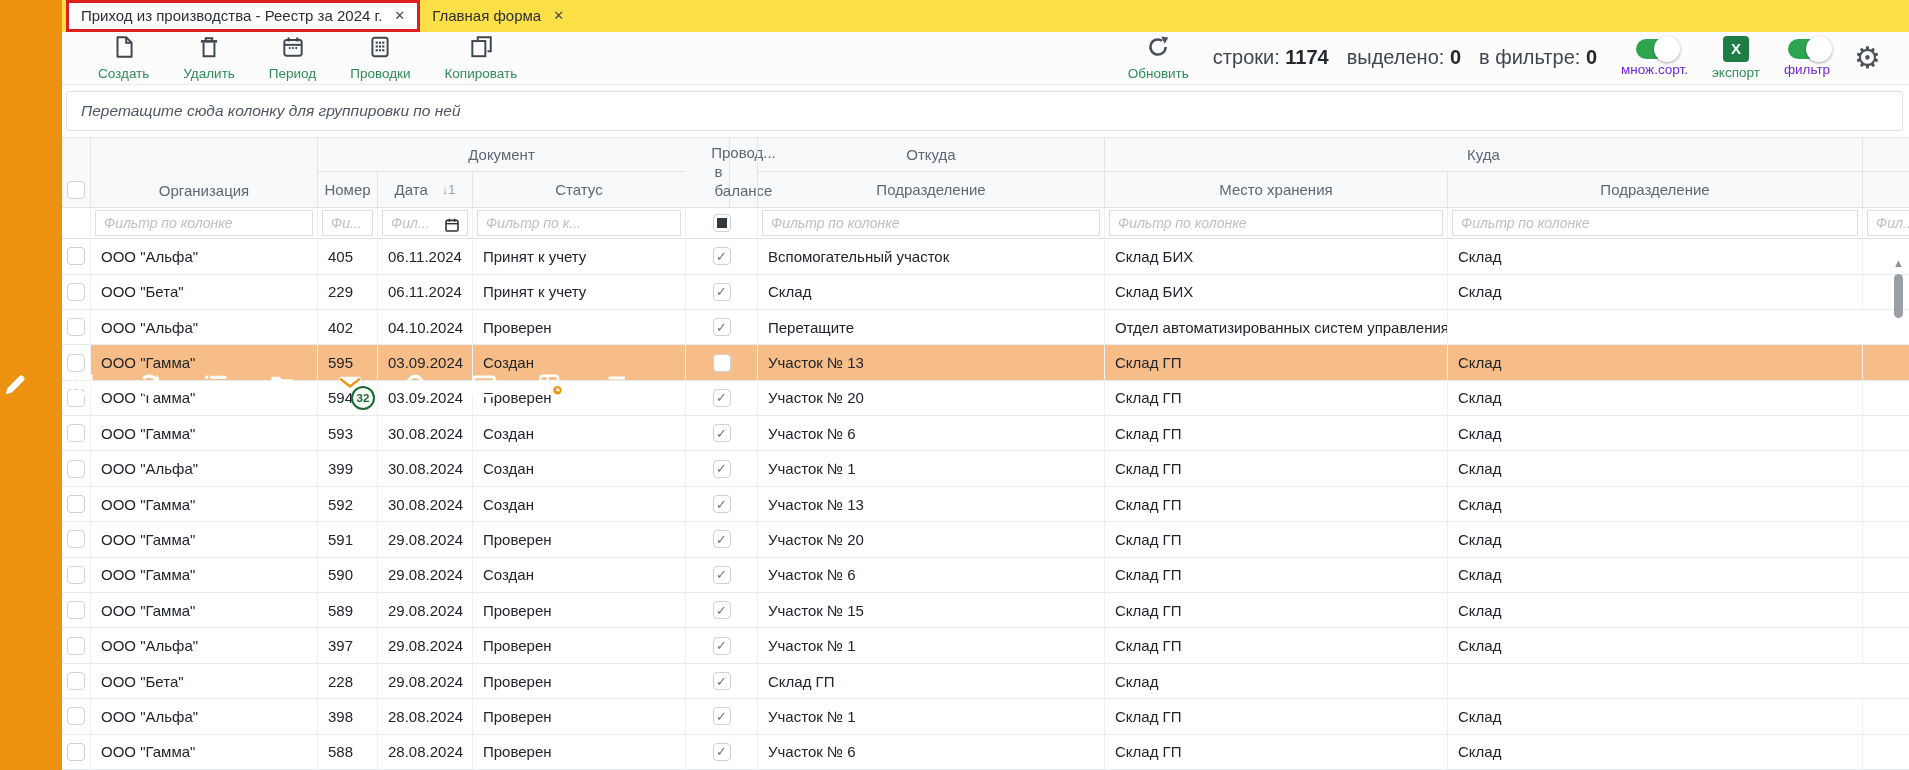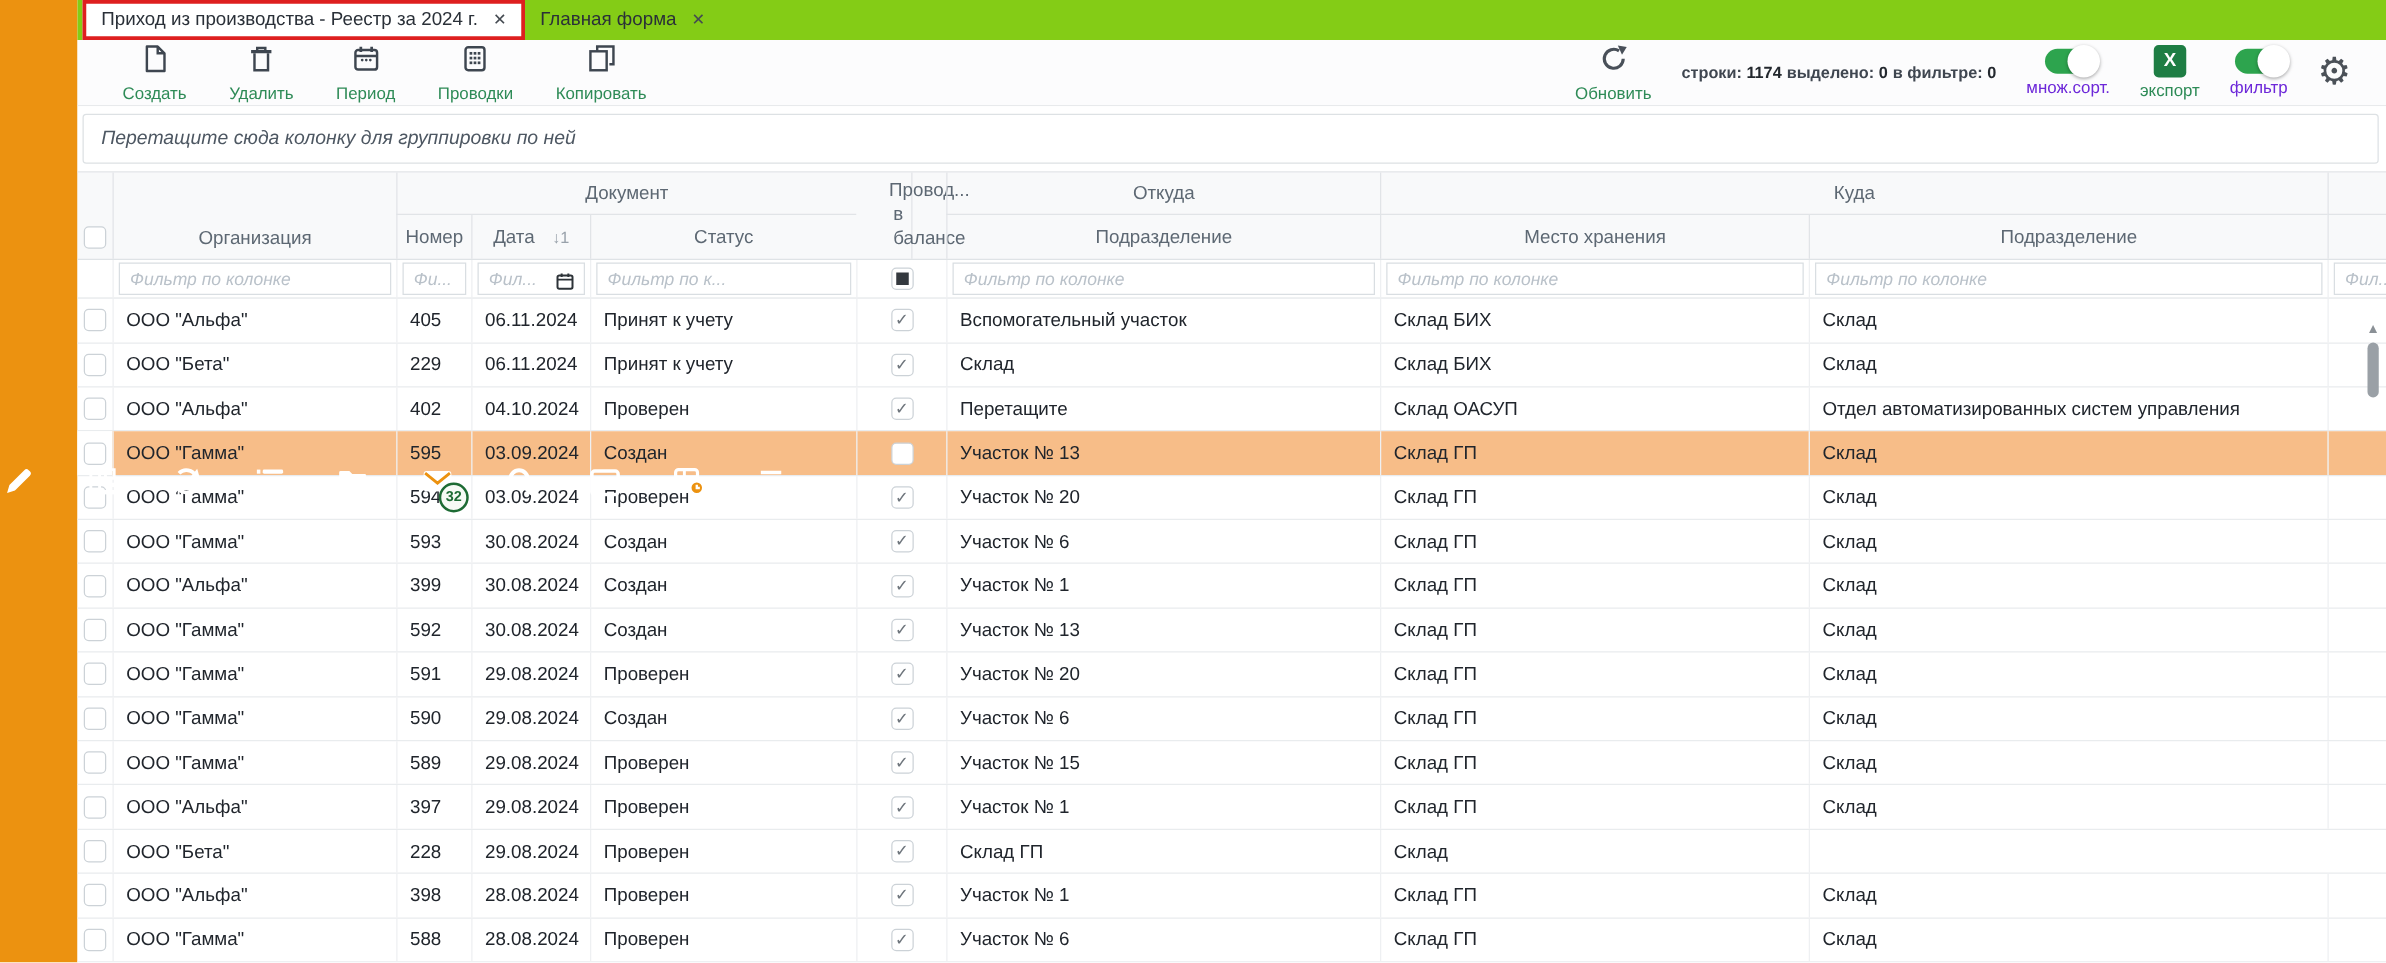--- a/index.html
+++ b/index.html
@@ -16,34 +16,34 @@
     align-items:center; justify-content:center; cursor:pointer; }
   .side-icon svg { width:28px; height:28px; }
   .badge { position:absolute; right:-10px; bottom:-10px; width:24px; height:24px;
     border-radius:50%; background:#f6faf5; border:2px solid #1d6b34; color:#1d6b34;
     font-size:11.5px; font-weight:bold; display:flex; align-items:center; justify-content:center; }
 
   
   .main { flex:1; display:flex; flex-direction:column; min-width:0; }
 
   
-  .tabbar { height:36px; background:#84cc16; display:flex; align-items:stretch; padding-left:4px; }
+  .tabbar { height:36px; background:#fde047; display:flex; align-items:stretch; padding-left:4px; }
   .tab { display:flex; align-items:center; gap:12px; padding:0 12px; font-size:15px; color:#2a3038; cursor:pointer; white-space:nowrap; }
   .tab.active { background:#fff; border:3px solid #de1f1f; }
   .tab .close { font-size:13px; color:#454b52; cursor:pointer; }
 
   
   .toolbar { height:60px; background:#fcfcfd; border-bottom:1px solid #e8eaec;
     display:flex; align-items:center; padding:0 28px 0 36px; }
   .tbtn { display:flex; flex-direction:column; align-items:center; gap:2px;
     margin-right:34px; cursor:pointer; }
   .tbtn svg { width:26px; height:26px; }
   .tbtn .lbl, .green-lbl { font-size:13.5px; color:#2e8b57; }
   .tool-right { margin-left:auto; display:flex; align-items:center; gap:24px; }
-  .stats { display:flex; gap:4px; font-size:13px; color:#3f4650; white-space:nowrap;font-weight:bold; }
+  .stats { display:flex; gap:18px; font-size:20px; color:#3f4650; white-space:nowrap; }
   .stats b { color:#23282e; }
   .toggle-block { display:flex; flex-direction:column; align-items:center; gap:3px; cursor:pointer; }
   .toggle-block .tlabel { font-size:13.5px; color:#6d28d9; }
   .toggle { width:38px; height:20px; border-radius:10px; background:#2da44e; position:relative; }
   .toggle .knob { position:absolute; right:-6px; top:-3px; width:26px; height:26px;
     border-radius:50%; background:#fff; box-shadow:0 1px 3px rgba(0,0,0,.35); }
   .excel-block { display:flex; flex-direction:column; align-items:center; gap:3px; cursor:pointer; }
   .excel-icon { width:26px; height:26px; background:#1e7d44; border-radius:4px; color:#fff;
     font-weight:bold; font-size:15px; display:flex; align-items:center; justify-content:center; }
   .gear { font-size:30px; color:#4b5158; line-height:1; cursor:pointer; }
@@ -389,21 +389,20 @@
             <span class="cbx"></span>
           </div>
           <div class="tc">ООО "Альфа"</div>
           <div class="tc">402</div>
           <div class="tc">04.10.2024</div>
           <div class="tc">Проверен</div>
           <div class="tc center">
             <span class="cbx">✓</span>
           </div>
           <div class="tc">Перетащите</div>
-          <div class="tc">Склад ОАСУП</div>
           <div class="tc">Отдел автоматизированных систем управления</div>
           <div class="tc"></div>
         </div>
         <div class="trow hl">
           <div class="tc cbc">
             <span class="cbx"></span>
           </div>
           <div class="tc">ООО "Гамма"</div>
           <div class="tc">595</div>
           <div class="tc">03.09.2024</div>

